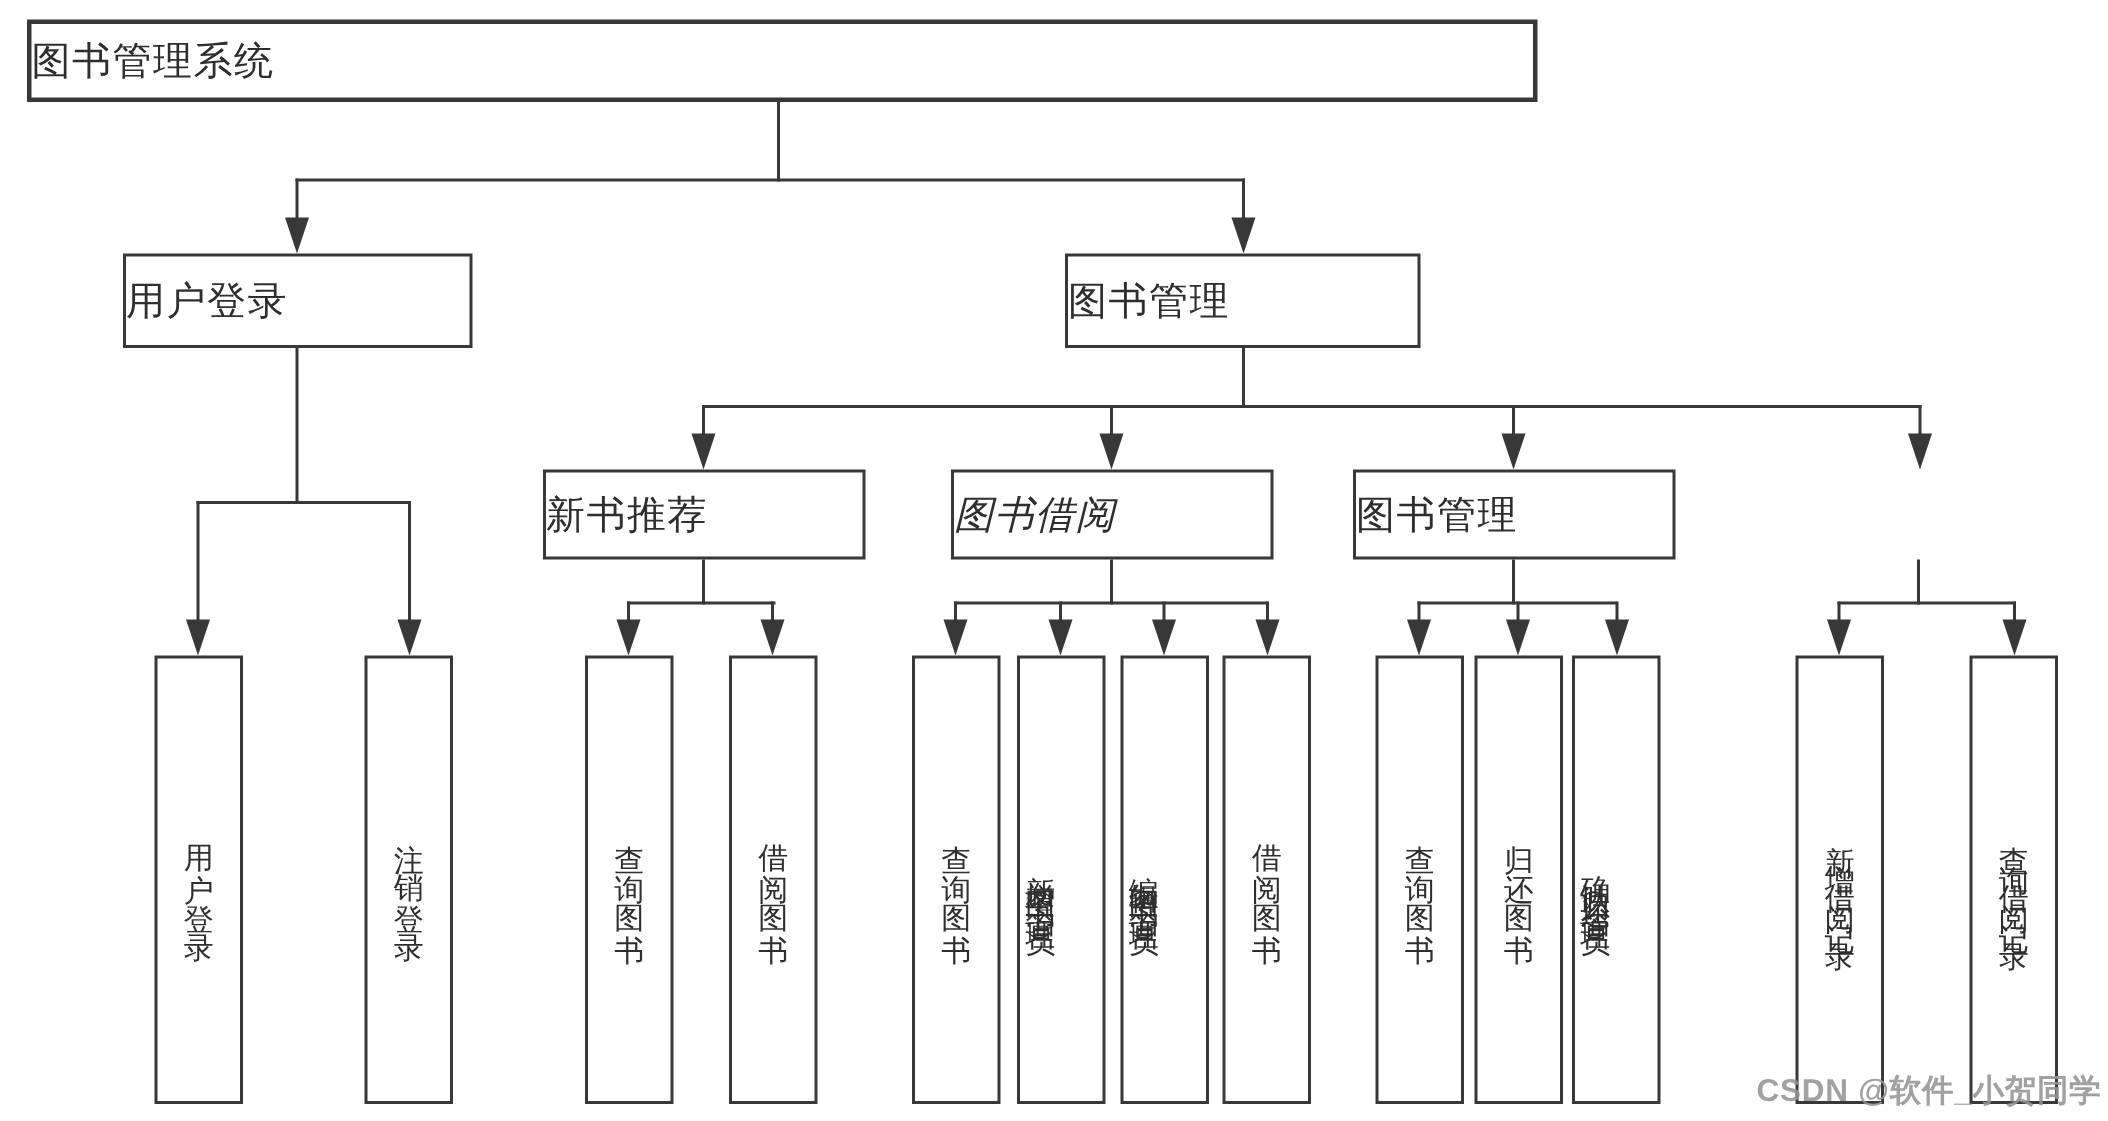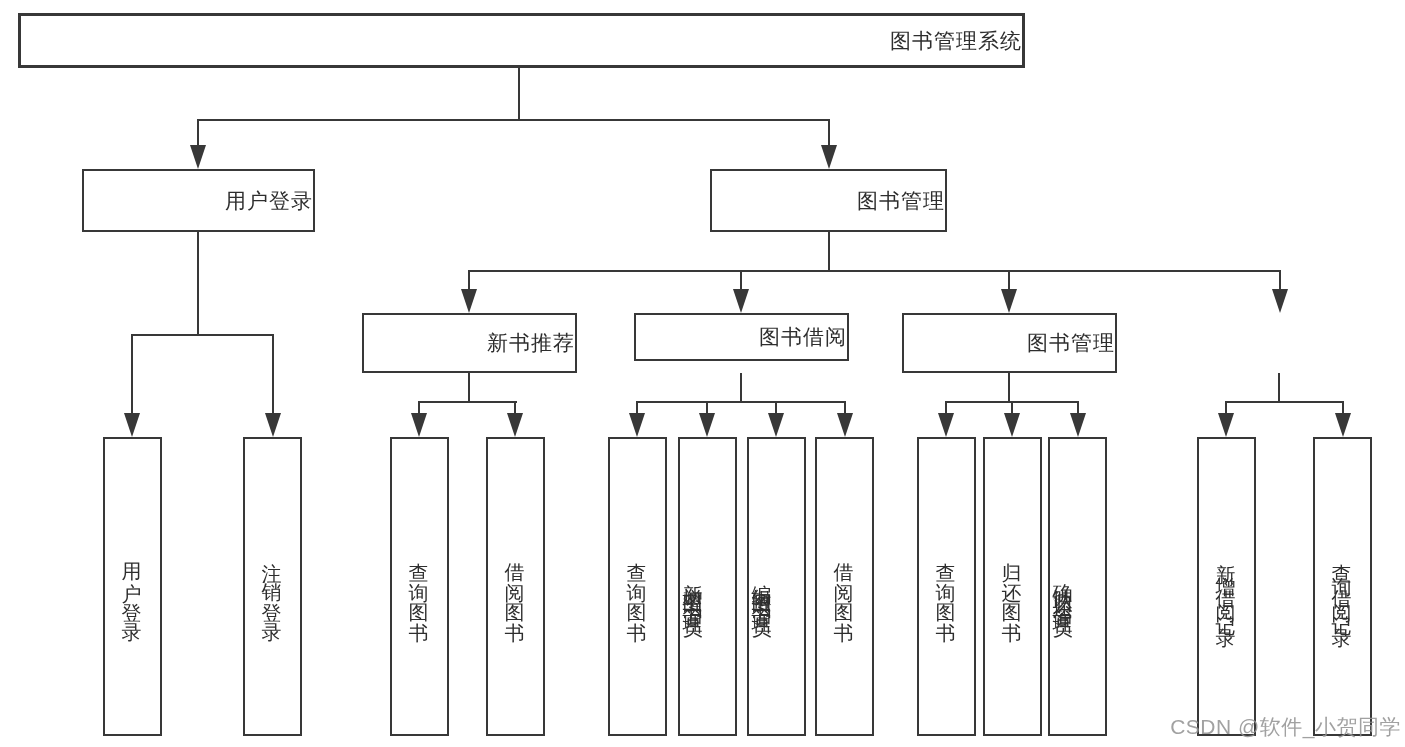--- a/index.html
+++ b/index.html
@@ -9,22 +9,22 @@
     width:1405px; height:747px;
     background:#ffffff;
     font-family:"Liberation Sans","DejaVu Sans",sans-serif;
     color:#2e2e2e;
     overflow:hidden;
   }
   .box {
     position:absolute;
     background:#ffffff;
     border:2px solid #383838;
-    display:flex; align-items:center; justify-content:flex-end;
-    font-size:21px;
+    display:flex; align-items:center; justify-content:flex-start;
+    font-size:26px;
     letter-spacing:1px;
     color:#2e2e2e;
   }
   .box.root { border-width:3px; }
   .leaf {
     position:absolute;
     width:59px; height:299px; top:437px;
     background:#ffffff;
     border:2px solid #383838;
     display:flex; align-items:center; justify-content:center;
@@ -49,20 +49,21 @@
     border-right:8px solid transparent;
     border-top:24px solid #383838;
   }
   .watermark {
     position:absolute;
     right:4px; top:713px;
     font-size:21px;
     color:rgba(148,148,148,0.88);
     letter-spacing:0.5px;
     z-index:5;
+    font-weight:bold;
   }
 </style>
 </head>
 <body>
 
 <div class="canvas">
 
   <div class="box root" style="left:18px; top:13px; width:1007px; height:55px;">
     <span>图书管理系统</span>
   </div>
@@ -70,21 +71,21 @@
   <div class="box" style="left:82px; top:169px; width:233px; height:63px;">
     <span>用户登录</span>
   </div>
   <div class="box" style="left:362px; top:313px; width:215px; height:60px;">
     <span>新书推荐</span>
   </div>
 
   <div class="box" style="left:710px; top:169px; width:237px; height:63px;">
     <span>图书管理</span>
   </div>
-  <div class="box" style="left:634px; top:313px; width:215px; height:48px;">
+  <div class="box" style="left:634px; top:313px; width:215px; height:60px;font-style:italic;">
     <span>图书借阅</span>
   </div>
   <div class="box" style="left:902px; top:313px; width:215px; height:60px;">
     <span>图书管理</span>
   </div>
 
   <div class="leaf" style="left:103px;">
     <span class="vtext sp-wide">用户登录</span>
   </div>
   <div class="leaf" style="left:243px;">

